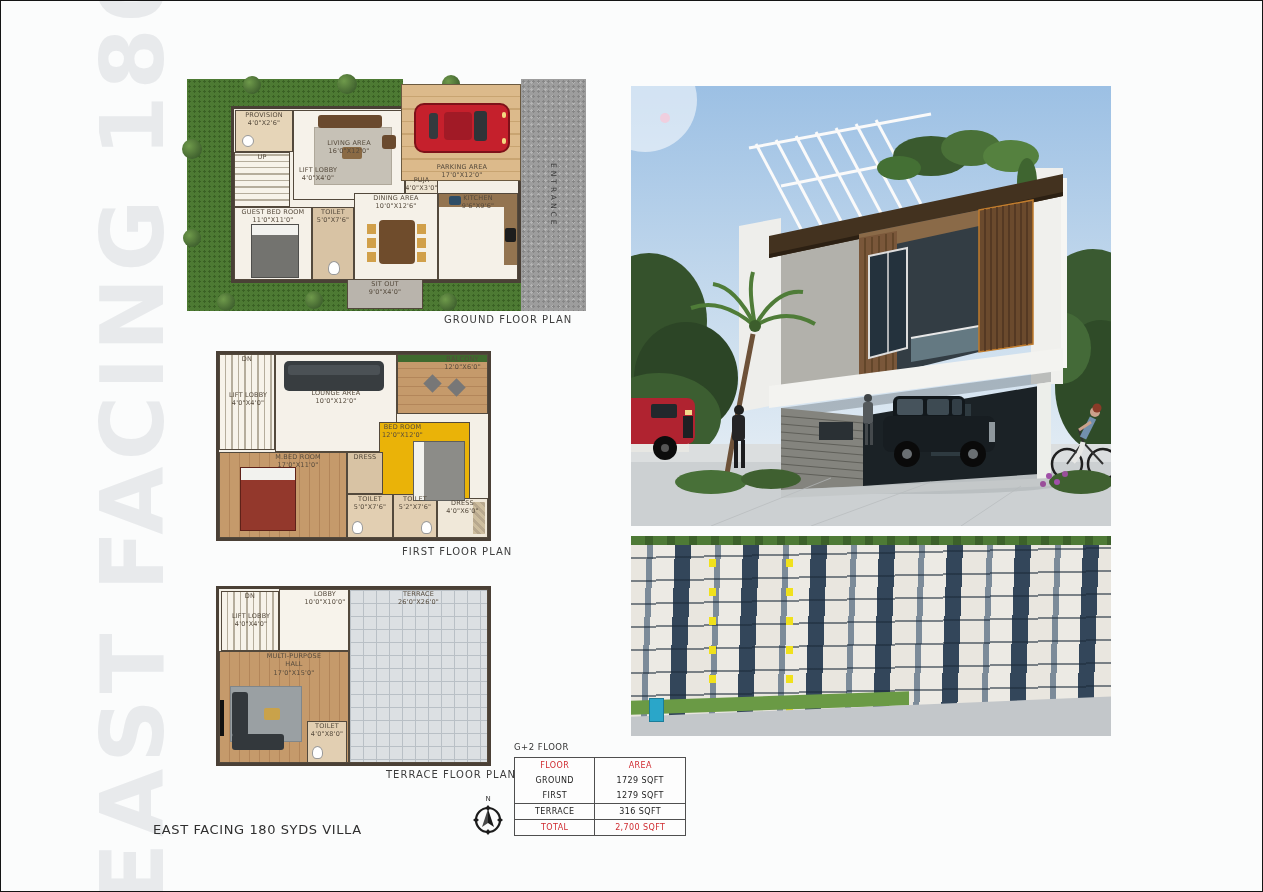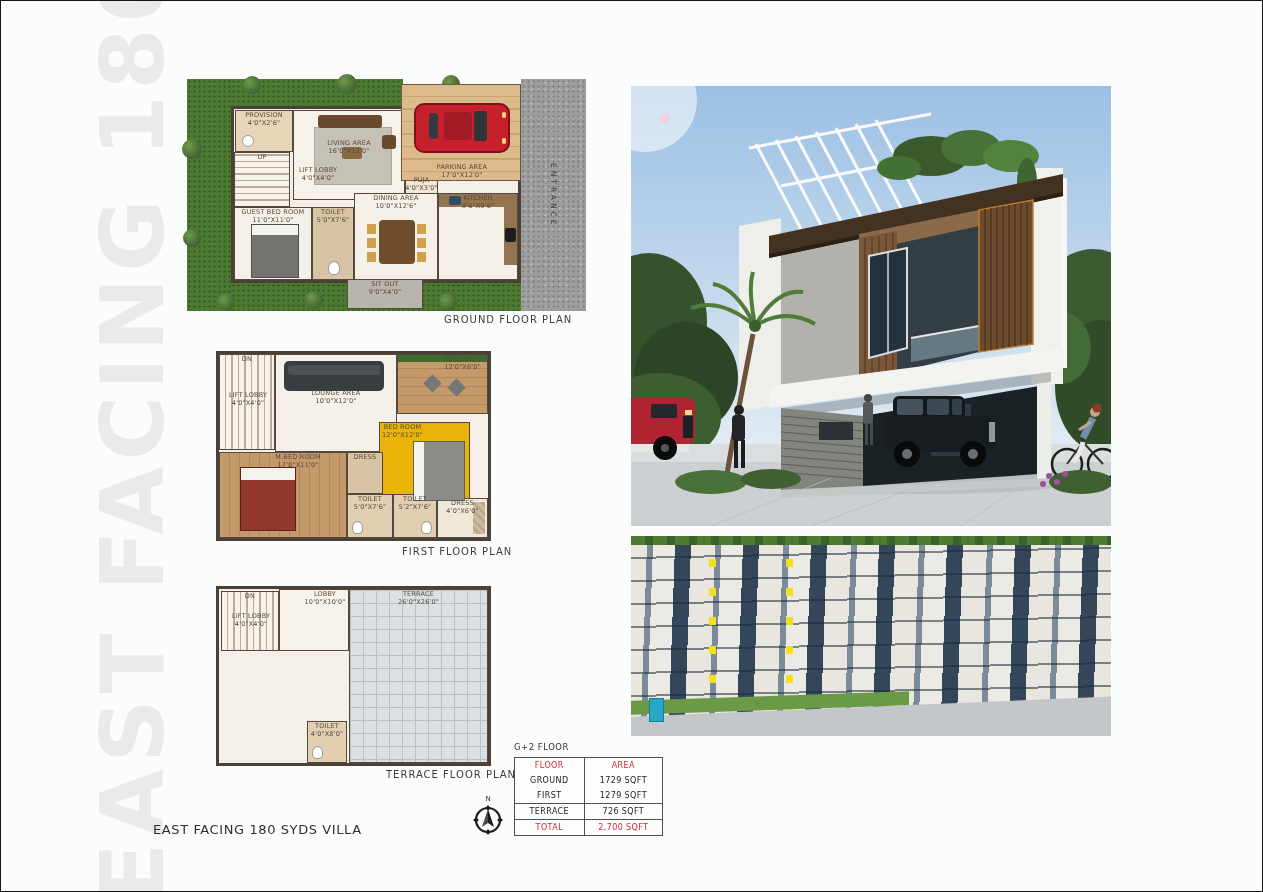--- a/index.html
+++ b/index.html
@@ -38,21 +38,21 @@
   .woodH{background:repeating-linear-gradient(0deg,#c59a6b 0 8px,#b3865a 8px 9px);}
   .fur{position:absolute;z-index:1;}
   
   .car{position:absolute;width:92px;height:46px;background:#c5202c;border:2px solid #7e1119;border-radius:10px;z-index:3;}
   .car .roof{position:absolute;left:28px;top:7px;width:28px;height:28px;background:#a11a26;border-radius:4px;}
   .car .ws{position:absolute;left:58px;top:6px;width:13px;height:30px;background:#2f3438;border-radius:3px;}
   .car .rw{position:absolute;left:13px;top:8px;width:9px;height:26px;background:#343a3e;border-radius:3px;}
   .car .hl{position:absolute;right:2px;width:4px;height:6px;background:#f4d981;border-radius:2px;}
   
   .at-title{position:absolute;font-size:8.5px;color:#333;letter-spacing:.5px;}
-  .area-table{position:absolute;width:149px;border:1.5px solid #4f4f4f;background:#fdfdfd;box-sizing:border-box;}
+  .area-table{position:absolute;width:172px;border:1.5px solid #4f4f4f;background:#fdfdfd;box-sizing:border-box;}
   .at-row{display:flex;height:15px;align-items:center;font-size:8px;color:#222;letter-spacing:.4px;}
   .at-row .c1{width:47%;text-align:center;}
   .at-row .c2{width:53%;text-align:center;border-left:1.2px solid #4f4f4f;align-self:stretch;display:flex;align-items:center;justify-content:center;}
   .at-row.sep{border-top:1.2px solid #4f4f4f;}
   .red{color:#cf2b30;}
   .footer-title{position:absolute;font-size:13px;color:#2f2f2f;letter-spacing:.6px;font-weight:500;}
   
   .aerial{position:absolute;left:630px;top:535px;width:480px;height:200px;background:#3c4f63;overflow:hidden;}
   .aerial .rows{position:absolute;left:-8px;top:4px;right:-8px;height:175px;
       background:
@@ -232,20 +232,30 @@
       <span class="rl">DN</span>
     </div>
     <div class="labelbox" style="left:4px;top:16px;width:56px;height:30px;">
       <span class="rl">LIFT LOBBY
 4'0"x4'0"</span>
     </div>
     <div class="room" style="left:60px;top:0;width:70px;height:62px;background:#f7f3eb;padding-left:22px;">
       <span class="rl">LOBBY
 10'0"x10'0"</span>
     </div>
+    <div class="room woodV" style="left:0;top:62px;width:130px;height:112px;">
+      <div class="fur" style="left:10px;top:34px;width:70px;height:54px;background:#9aa0a3;border:1px solid #80868a;"></div>
+      <div class="fur" style="left:0;top:48px;width:4px;height:36px;background:#111;"></div>
+      <div class="fur" style="left:12px;top:40px;width:16px;height:44px;background:#33383c;border-radius:3px;"></div>
+      <div class="fur" style="left:12px;top:82px;width:52px;height:16px;background:#33383c;border-radius:3px;"></div>
+      <div class="fur" style="left:44px;top:56px;width:16px;height:12px;background:#c9a24a;border-radius:2px;"></div>
+      <span class="rl" style="margin-left:20px;margin-bottom:30px;">MULTI-PURPOSE
+HALL
+17'0"x15'0"</span>
+    </div>
     <div class="room" style="left:88px;top:132px;width:40px;height:42px;background:#e2cfb2;z-index:2;">
       <div class="fur" style="left:4px;bottom:3px;width:9px;height:11px;background:#fff;border:1px solid #999;border-radius:50% 50% 40% 40%;"></div>
       <span class="rl">TOILET
 4'0"x8'0"</span>
     </div>
     <div class="room tiles" style="left:130px;top:0;width:139px;height:174px;">
       <span class="rl">TERRACE
 26'0"x26'0"</span>
     </div>
   </div>
@@ -445,21 +455,21 @@
     <div class="at-row">
       <div class="c1">GROUND</div>
       <div class="c2">1729 SQFT</div>
     </div>
     <div class="at-row">
       <div class="c1">FIRST</div>
       <div class="c2">1279 SQFT</div>
     </div>
     <div class="at-row sep">
       <div class="c1">TERRACE</div>
-      <div class="c2">726 SQFT</div>
+      <div class="c2">316 SQFT</div>
     </div>
     <div class="at-row sep">
       <div class="c1 red">TOTAL</div>
       <div class="c2 red">2,700 SQFT</div>
     </div>
   </div>
 
   <svg style="position:absolute;left:468px;top:792px;" width="38" height="44" viewBox="0 0 38 44">
     <text x="19" y="8" font-size="7" text-anchor="middle" fill="#333">N</text>
     <circle cx="19" cy="27" r="12" stroke="#1c1c1c" stroke-width="2.2" fill="#fcfcfc"></circle>

